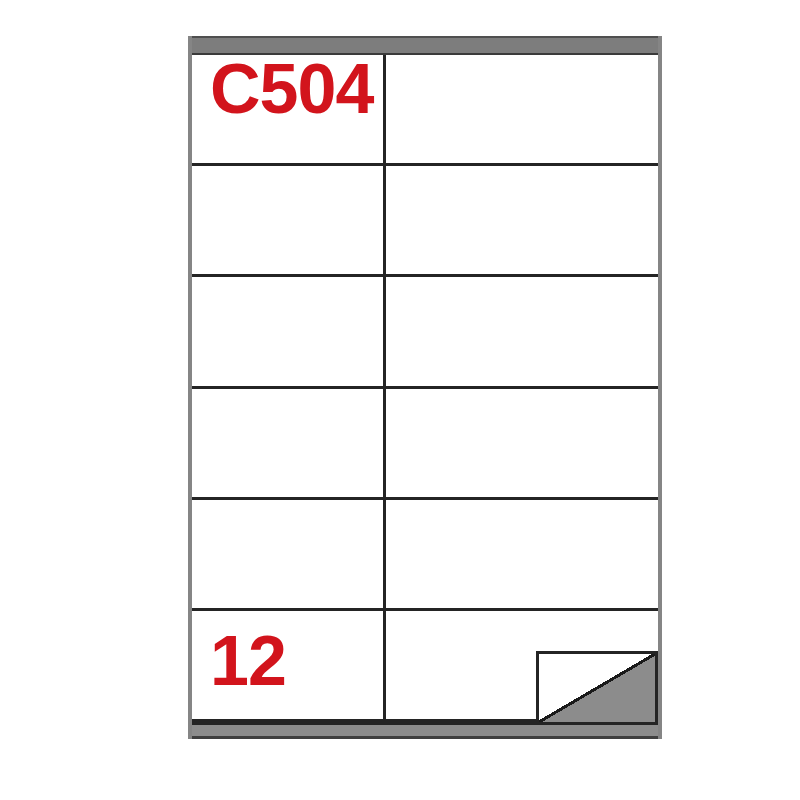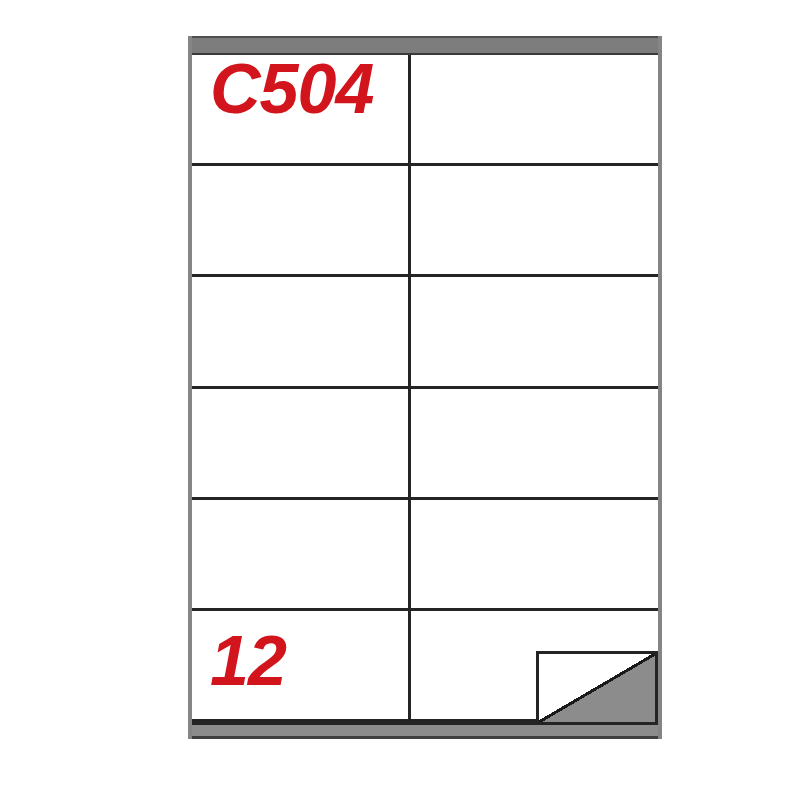--- a/index.html
+++ b/index.html
@@ -63,23 +63,22 @@
     min-height: 0;
   }
   .row:last-child { border-bottom: none; }
 
   .cell {
     box-sizing: border-box;
     background: #ffffff;
     overflow: hidden;
   }
   .cell.left {
-    width: 219px;
+    width: 194px;
     border-right: 3px solid #242424;
-    font-style: italic;
   }
   .cell.right { flex: 1 1 auto; }
 
   .code-text {
     margin: -4px 0 0 18px;
     font-size: 70px;
     font-weight: bold;
     line-height: 1.1;
     letter-spacing: -1px;
     color: #d2141c;

